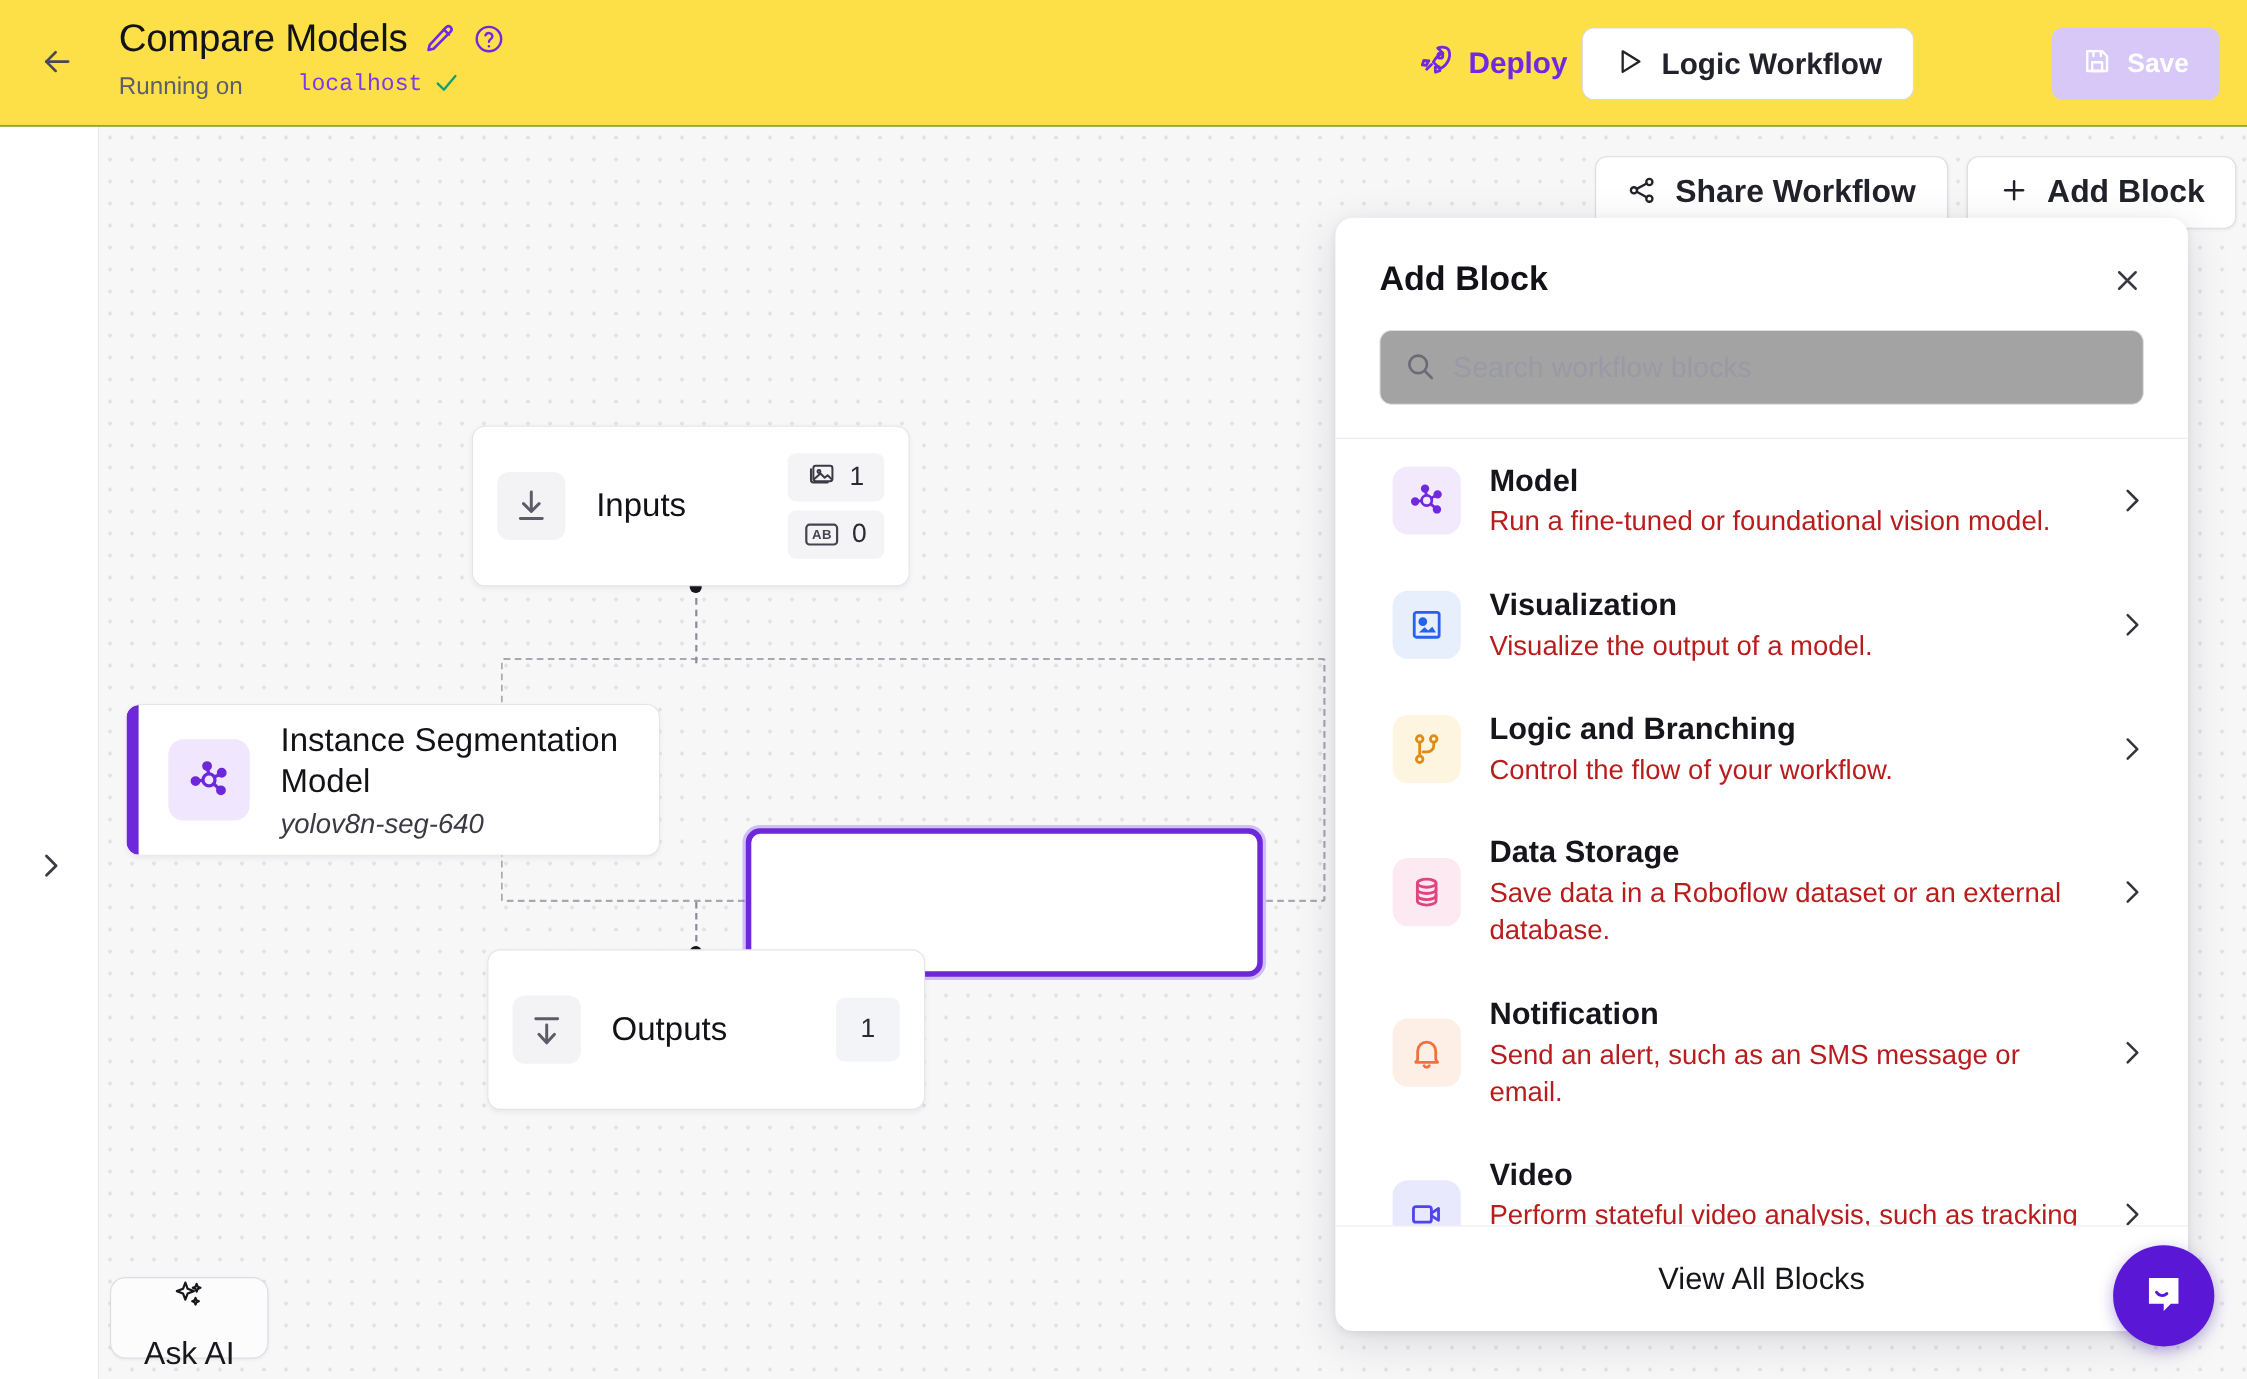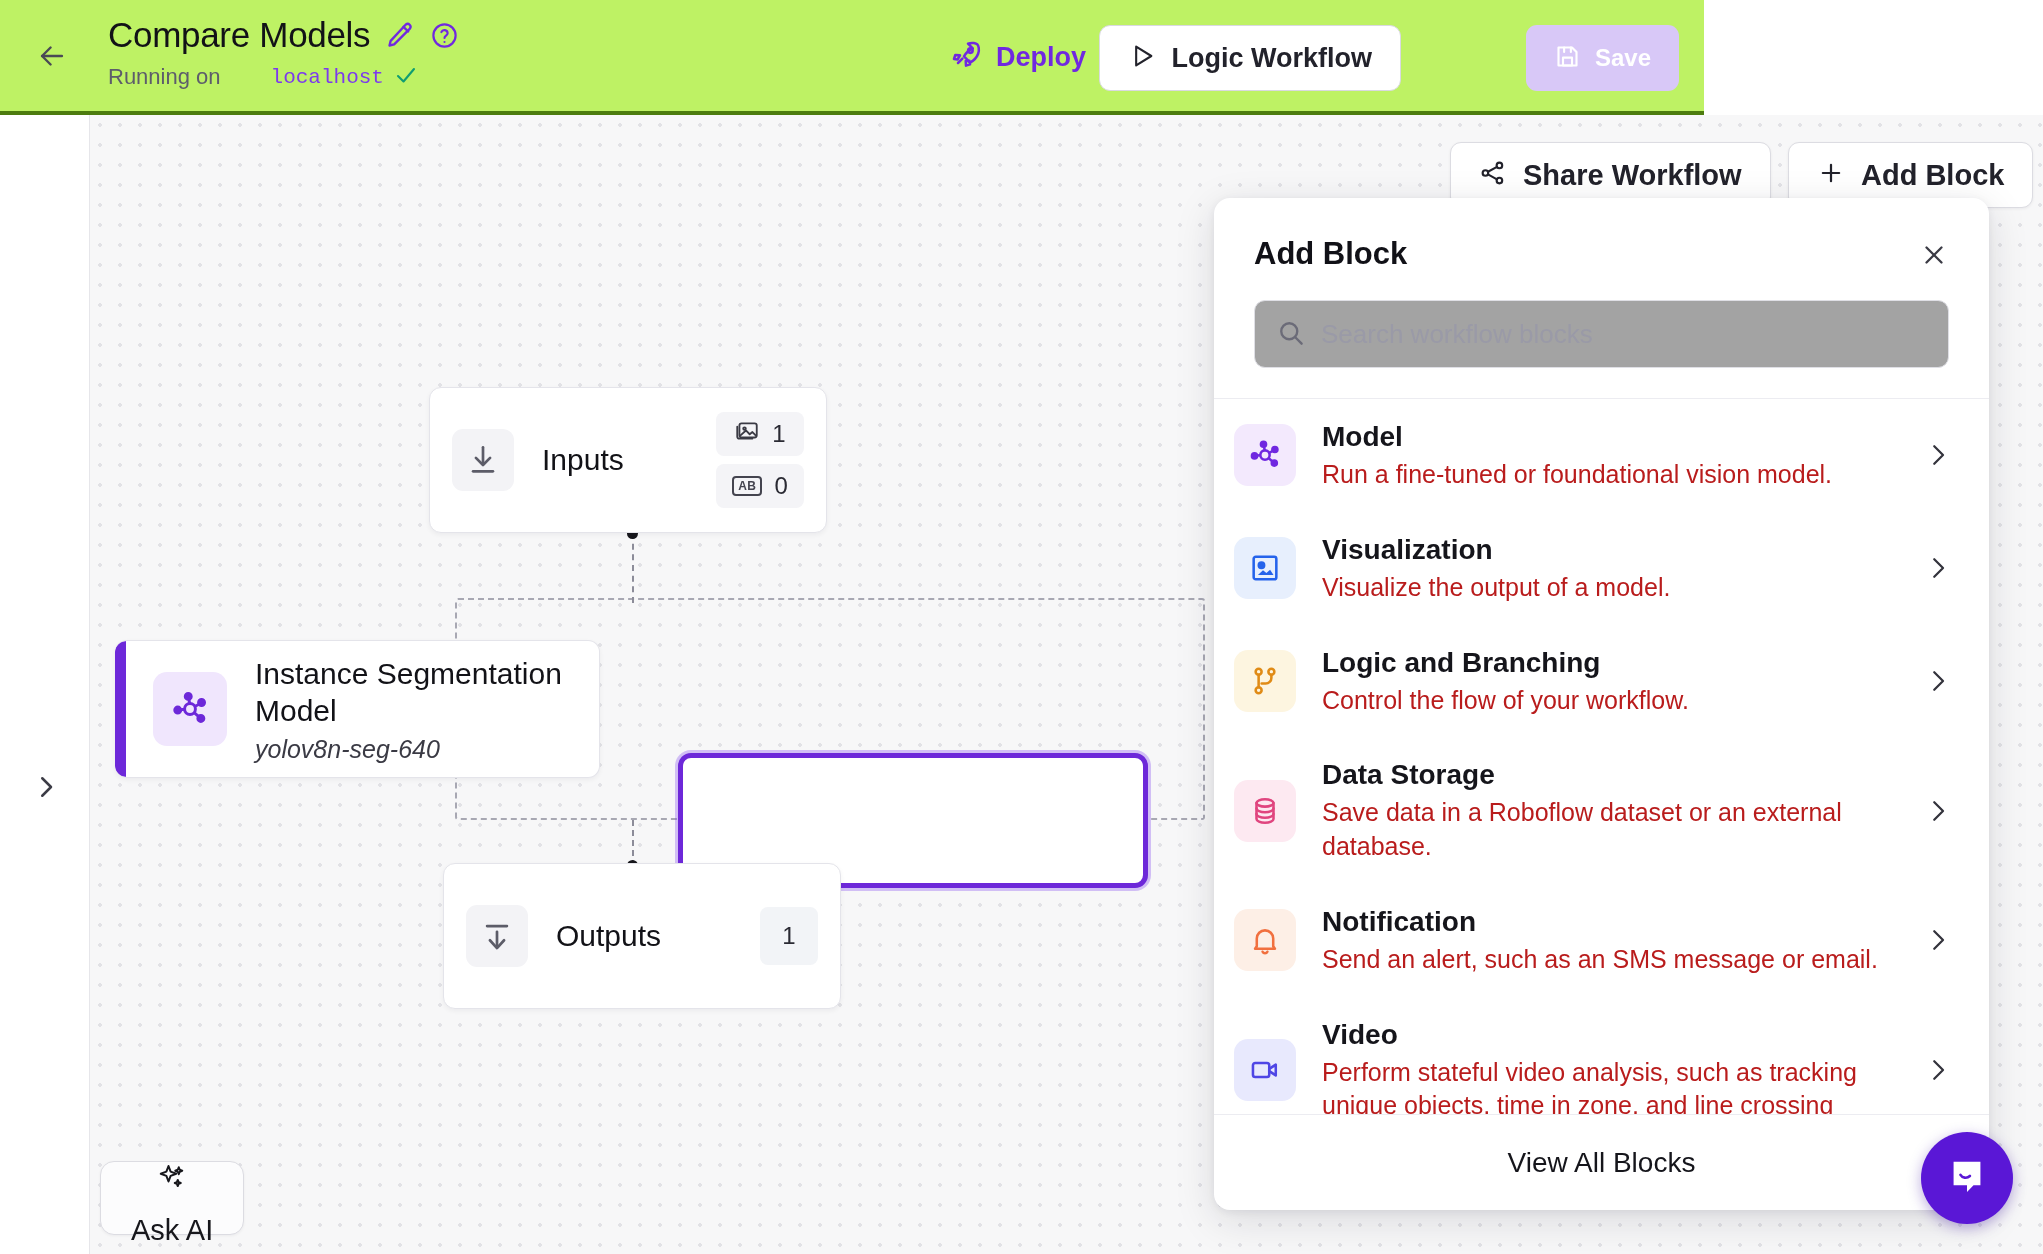--- a/index.html
+++ b/index.html
@@ -6,22 +6,22 @@
   html, body {
     width: 2043px; height: 1254px;
     font-family: "Liberation Sans", sans-serif;
     background: #ffffff;
     overflow: hidden;
   }
   #root { position: relative; width: 2043px; height: 1254px; }
 
   
   .topbar {
-    position: absolute; left: 0; top: 0; width: 1704px; height: 115px;
-    background: #bef264; border-bottom: 4px solid #4d7c0f; z-index: 40;
+    position: absolute; left: 0; top: 0; width: 2043px; height: 115px;
+    background: #fde047; border-bottom: 1px solid #4d7c0f; z-index: 40;
   }
   .back-btn {
     position: absolute; left: 30px; top: 38px; width: 44px; height: 40px;
     display: flex; align-items: center; justify-content: center;
     cursor: pointer; color: #4a4a55;
   }
   .title-wrap { position: absolute; left: 108px; top: 14px; }
   .title-row { display: flex; align-items: center; gap: 16px; }
   .page-title { font-size: 35px; font-weight: 400; color: #121217; letter-spacing: -0.3px; line-height: 1.2; }
   .icon-btn { display: flex; align-items: center; justify-content: center; cursor: pointer; }
@@ -159,21 +159,21 @@
     width: 100%; height: 68px; border: 1px solid #dfdfe5; border-radius: 11px;
     padding: 0 20px 0 66px; font-size: 26px; color: #16161c; background: #a3a3a3;
     font-family: "Liberation Sans", sans-serif; outline: none;
   }
   .search-input::placeholder { color: #9a9aa7; }
   .search-icon { position: absolute; left: 22px; top: 18px; color: #6b6b78; }
   .panel-divider { height: 1px; background: #ececf1; margin-top: 30px; }
 
   .block-list { flex: 1; overflow: hidden; }
   .block-row {
-    display: flex; align-items: center; gap: 26px; padding: 20px 36px 20px 20px;
+    display: flex; align-items: center; gap: 26px; padding: 20px 36px 20px 52px;
     cursor: pointer; position: relative;
   }
   .block-icon {
     width: 62px; height: 62px; border-radius: 14px; flex: none;
     display: flex; align-items: center; justify-content: center;
   }
   .block-text { flex: 1; min-width: 0; }
   .block-name { font-size: 28px; font-weight: 700; color: #15151b; line-height: 1.25; }
   .block-desc { font-size: 25px; color: #b91c1c; line-height: 1.35; margin-top: 4px; }
   .block-chev { flex: none; color: #33333c; display: flex; align-items: center; }

